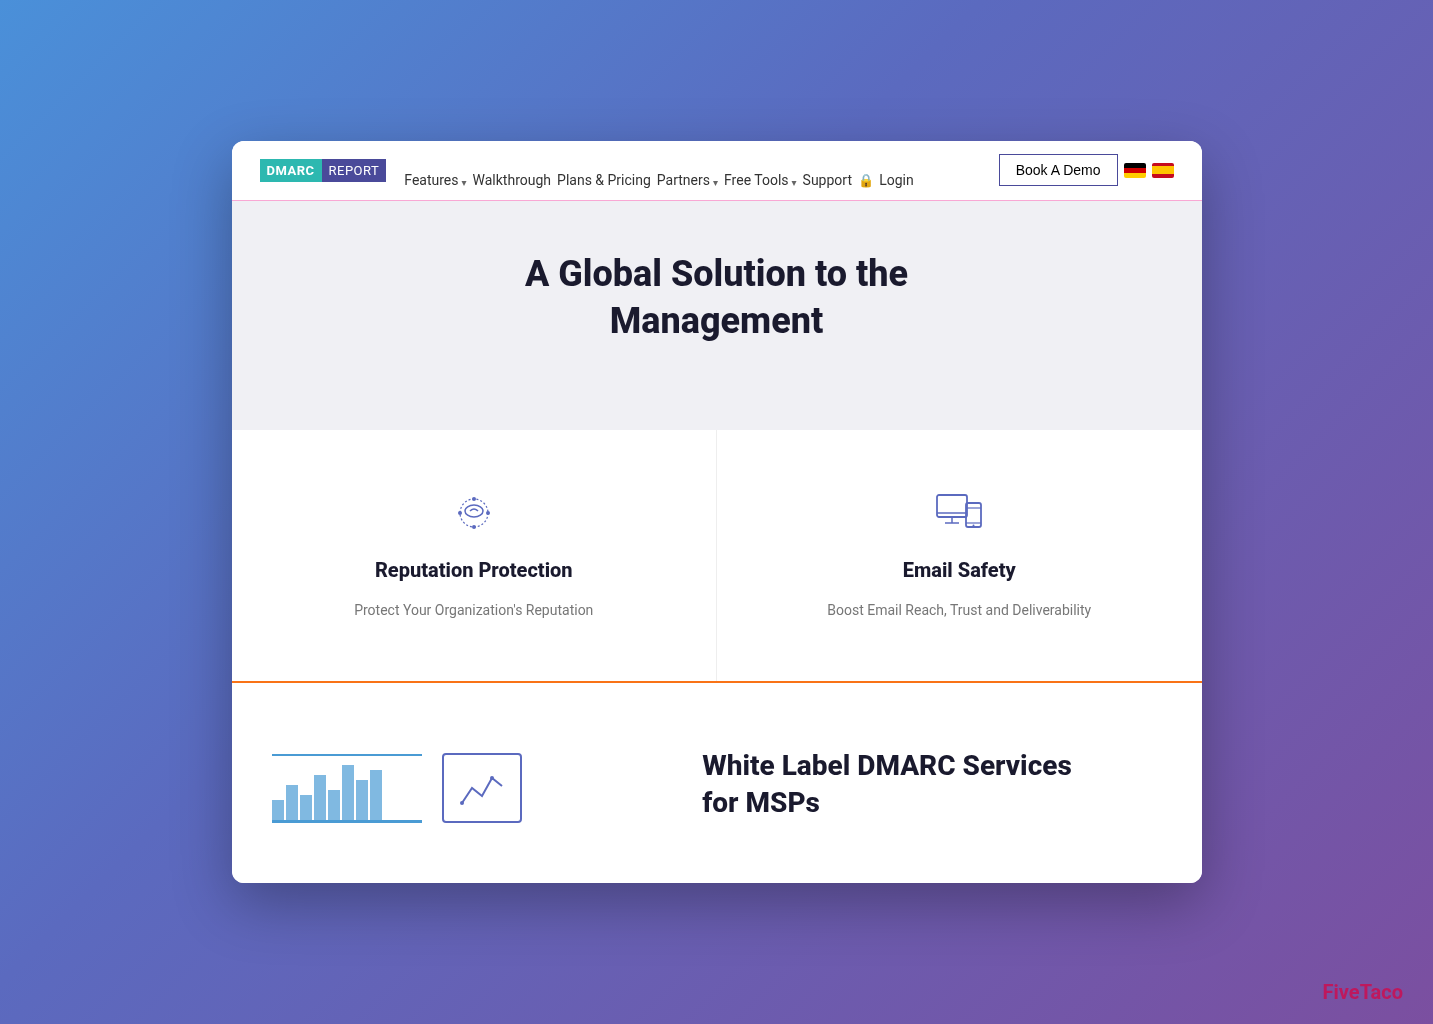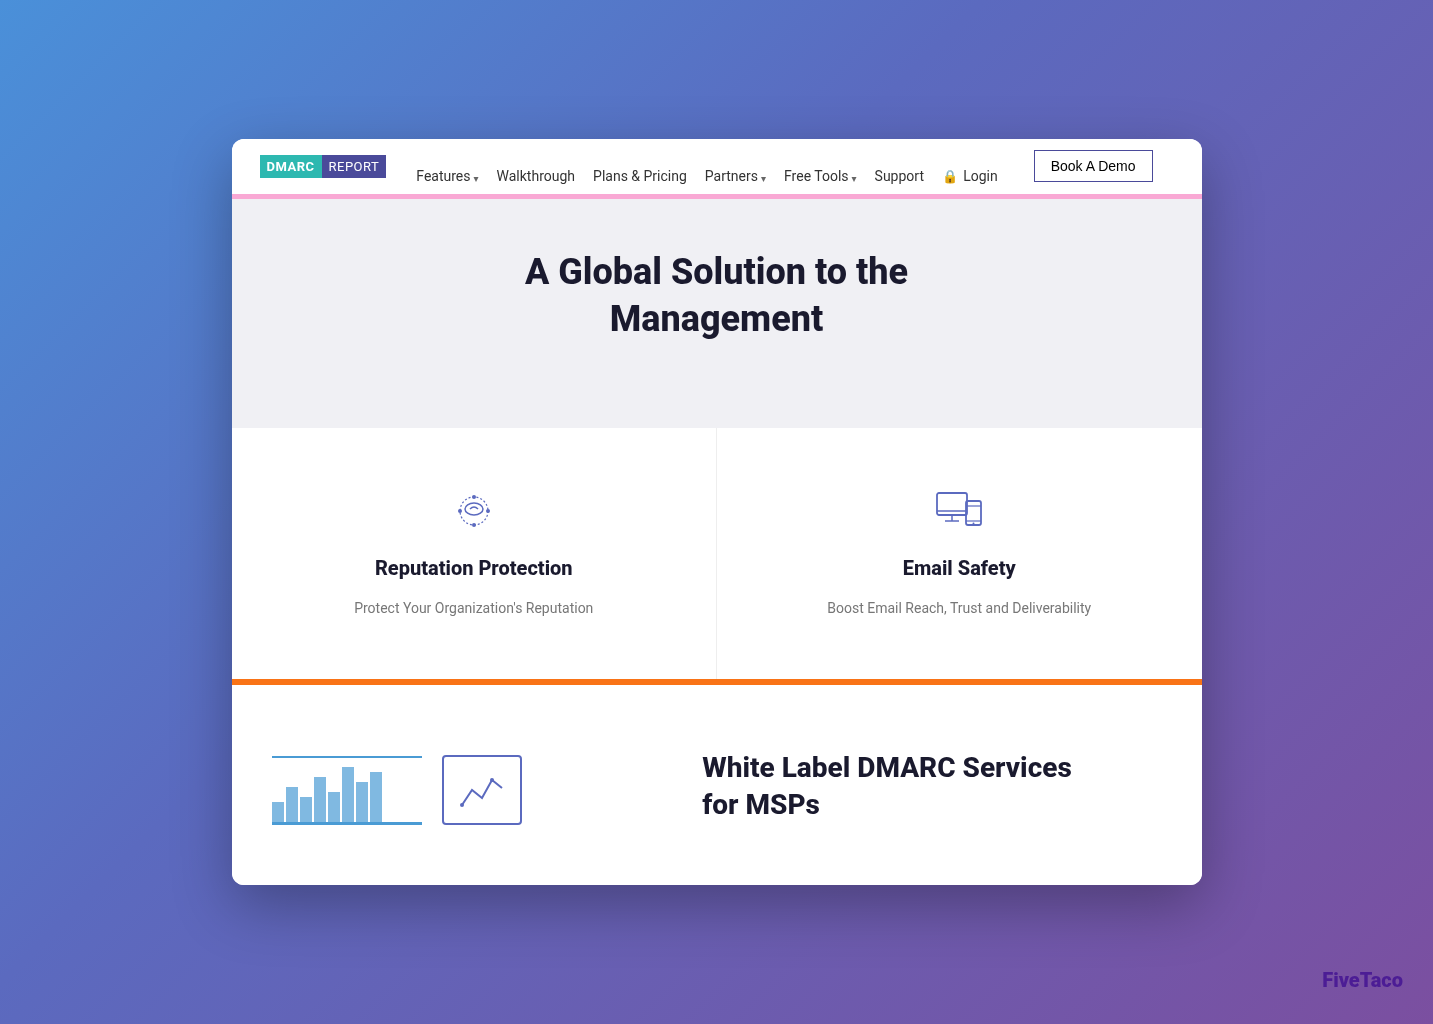--- a/index.html
+++ b/index.html
@@ -20,22 +20,22 @@
       overflow: hidden;
     }
 
     
     .navbar {
       display: flex;
       align-items: center;
       padding: 0 28px;
       height: 60px;
       background: #fff;
-      border-bottom: 5px solid #f9a8d4;
-      gap: 18px;
+      border-bottom: 1px solid #f9a8d4;
+      gap: 6px;
     }
 
     .logo-container {
       display: flex;
       align-items: center;
       margin-right: 12px;
     }
 
     .logo-dmarc {
       background: #2db8b0;
@@ -115,21 +115,21 @@
       font-size: 36px;
       font-weight: 800;
       color: #1a1a2e;
       line-height: 1.3;
     }
 
     
     .features-section {
       background: #fff;
       display: flex;
-      border-bottom: 6px solid #f97316;
+      border-bottom: 2px solid #f97316;
       align-items: center;
     }
 
     .feature-card {
       flex: 1;
       padding: 55px 40px 60px;
       text-align: center;
       display: flex;
       flex-direction: column;
       align-items: center;
@@ -217,25 +217,25 @@
     .bottom-title {
       font-size: 28px;
       font-weight: 800;
       color: #1a1a2e;
       line-height: 1.3;
     }
 
     
     .fivetaco-badge {
       position: fixed;
-      bottom: 32px;
+      bottom: 20px;
       right: 30px;
-      color: #4c1d95;
+      color: #be185d;
       font-size: 20px;
-      font-weight: 700;
+      font-weight: 400;
     }
 
     
     svg.icon-reputation {
       width: 52px;
       height: 52px;
     }
     svg.icon-email {
       width: 52px;
       height: 48px;

